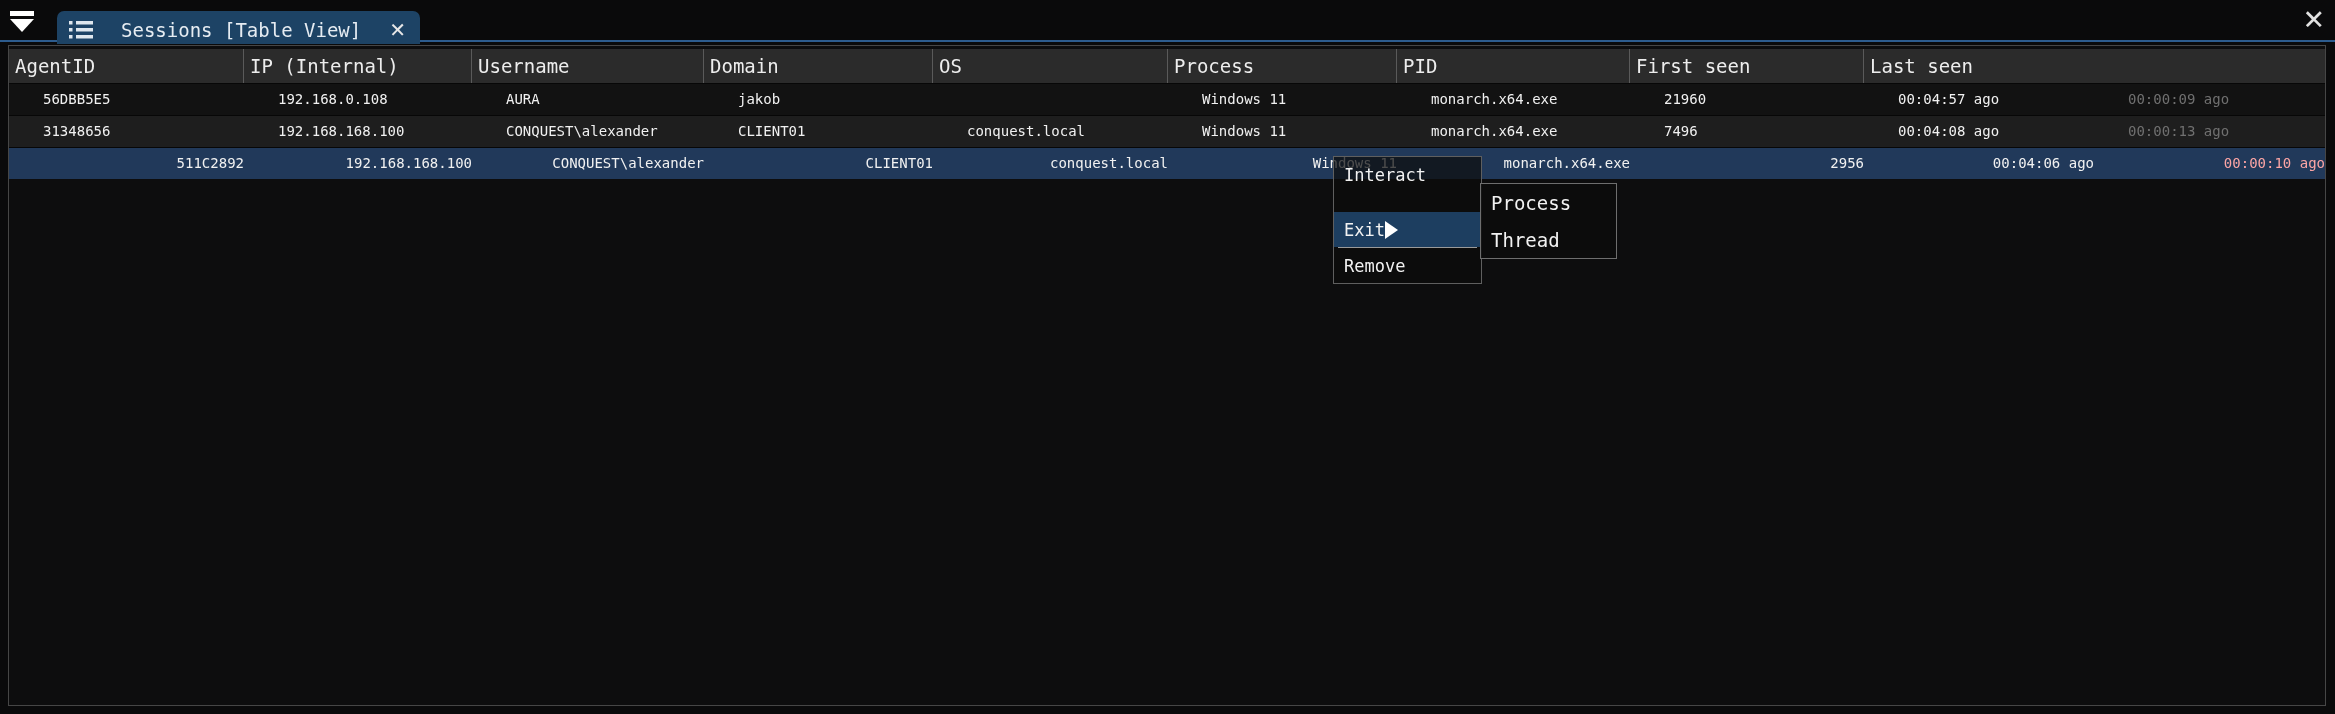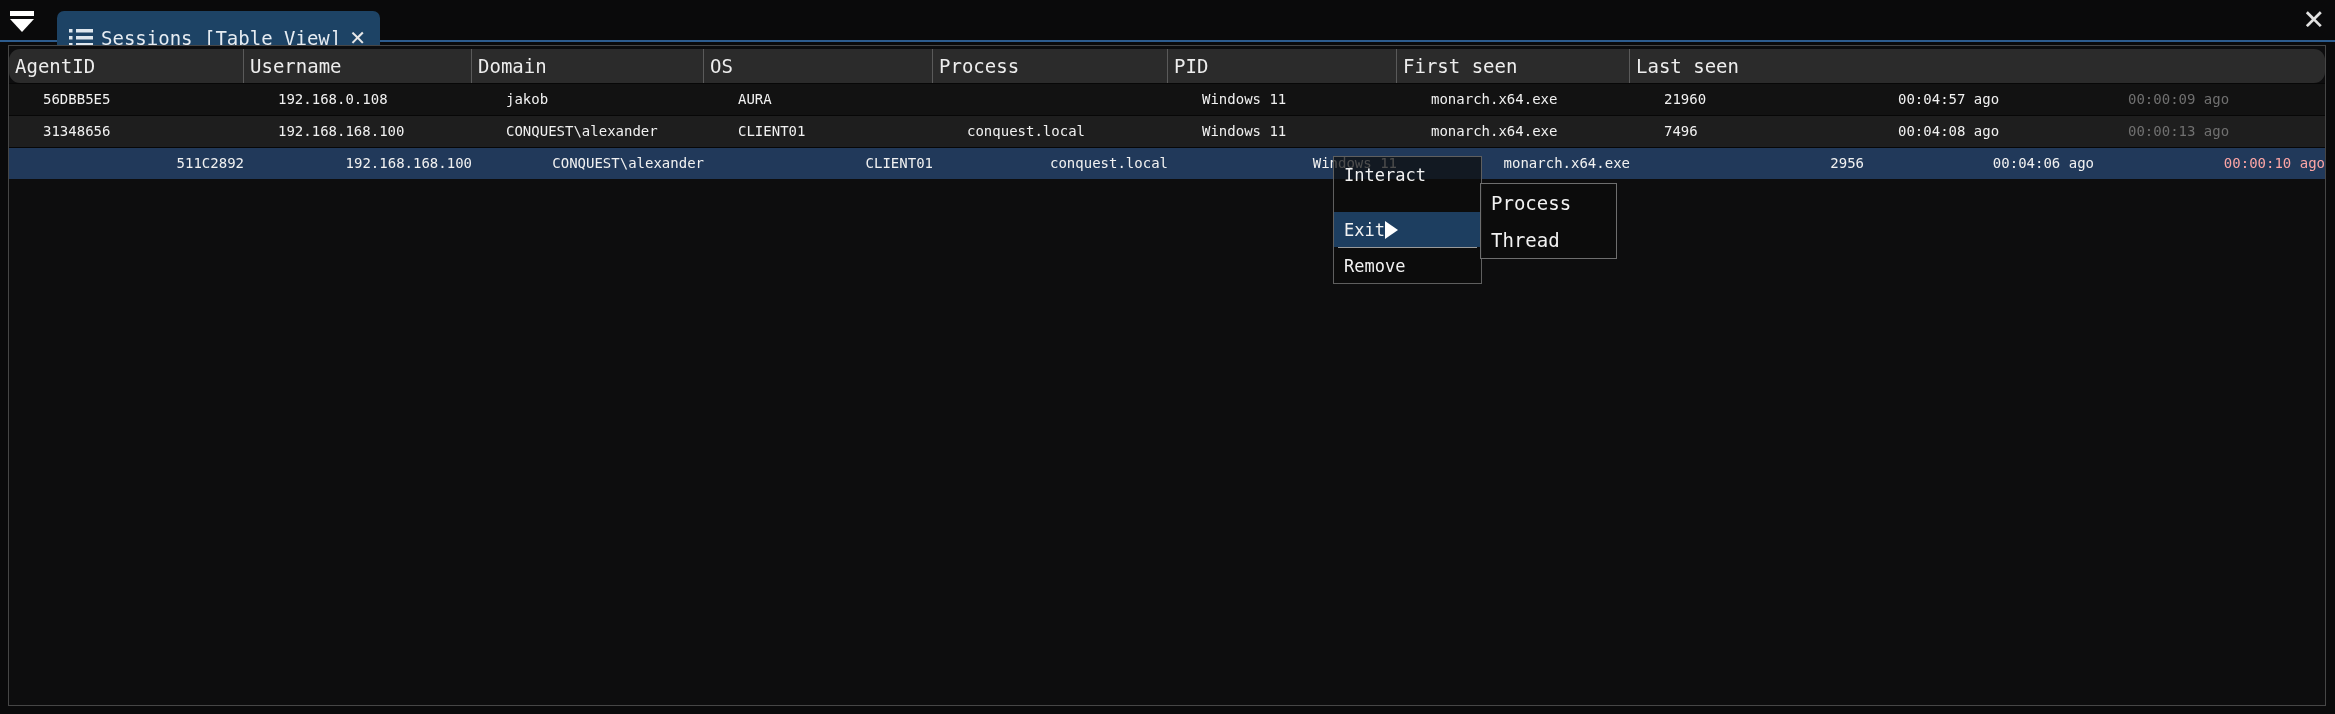--- a/index.html
+++ b/index.html
@@ -13,22 +13,22 @@
   .tabbar{
     position:absolute;left:0;top:0;width:100%;height:40px;
     background:var(--app-bg,#0a0a0b);
     border-bottom:2px solid var(--tab-underline-blue,#2d5c8e);
   }
   .filter-btn{position:absolute;left:9px;top:8px;width:26px;height:26px;cursor:pointer;}
   .tab{
     position:absolute;left:57px;top:11px;height:29px;
     background:var(--tab-blue,#1d4365);
     border-radius:7px 7px 0 0;
-    display:flex;align-items:center;gap:8px;
-    padding:12px 14px 0 12px;
+    display:flex;align-items:center;gap:28px;
+    padding:4px 14px 0 12px;
     color:#e6ecf2;font-size:19px;white-space:nowrap;
   }
   .tab-ico{display:flex;align-items:center;}
   .tab-close{
     color:#e8e8e8;font-size:20px;line-height:20px;cursor:pointer;
     font-family:"DejaVu Sans",sans-serif;
   }
   .win-close{
     position:absolute;right:10px;top:4px;color:#e2e2e2;font-size:27px;line-height:32px;
     cursor:pointer;font-family:"DejaVu Sans",sans-serif;
@@ -41,21 +41,20 @@
     box-sizing:border-box;
   }
   .grid-row{
     display:grid;
     grid-template-columns:235px 228px 232px 229px 235px 229px 233px 234px 230px 1fr;
     width:100%;box-sizing:border-box;
   }
   .thead{
     height:34px;margin-top:3px;
     background:var(--header-bg,#2b2b2b);
-    border-radius:11px;
   }
   .th{
     font-size:19px;line-height:34px;color:#ededed;
     padding:0 0 0 6px;white-space:nowrap;overflow:hidden;
     border-right:1px solid #5a5a5a;box-sizing:border-box;cursor:pointer;
   }
   .th:last-child{border-right:none;}
   .tr{height:32px;border-top:1px solid #070707;box-sizing:border-box;}
   .tr.r0{background:var(--row-bg,#121212);}
   .tr.r1{background:var(--row-alt-bg,#1e1e1e);}
@@ -123,34 +122,35 @@
       <span class="tab-close">✕</span>
     </div>
 
     <span class="win-close">✕</span>
   </div>
 
   <div class="panel">
 
     <div class="grid-row thead">
       <div class="th">AgentID</div>
+      <div class="th">IP (Internal)</div>
       <div class="th">Username</div>
       <div class="th">Domain</div>
       <div class="th">OS</div>
       <div class="th">Process</div>
       <div class="th">PID</div>
       <div class="th">First seen</div>
       <div class="th">Last seen</div>
     </div>
 
     <div class="grid-row tr r0">
       <div class="td">56DBB5E5</div>
       <div class="td">192.168.0.108</div>
+      <div class="td">AURA</div>
       <div class="td">jakob</div>
-      <div class="td">AURA</div>
       <div class="td"></div>
       <div class="td">Windows 11</div>
       <div class="td">monarch.x64.exe</div>
       <div class="td">21960</div>
       <div class="td">00:04:57 ago</div>
       <div class="td dim">00:00:09 ago</div>
     </div>
 
     <div class="grid-row tr r1">
       <div class="td">31348656</div>

